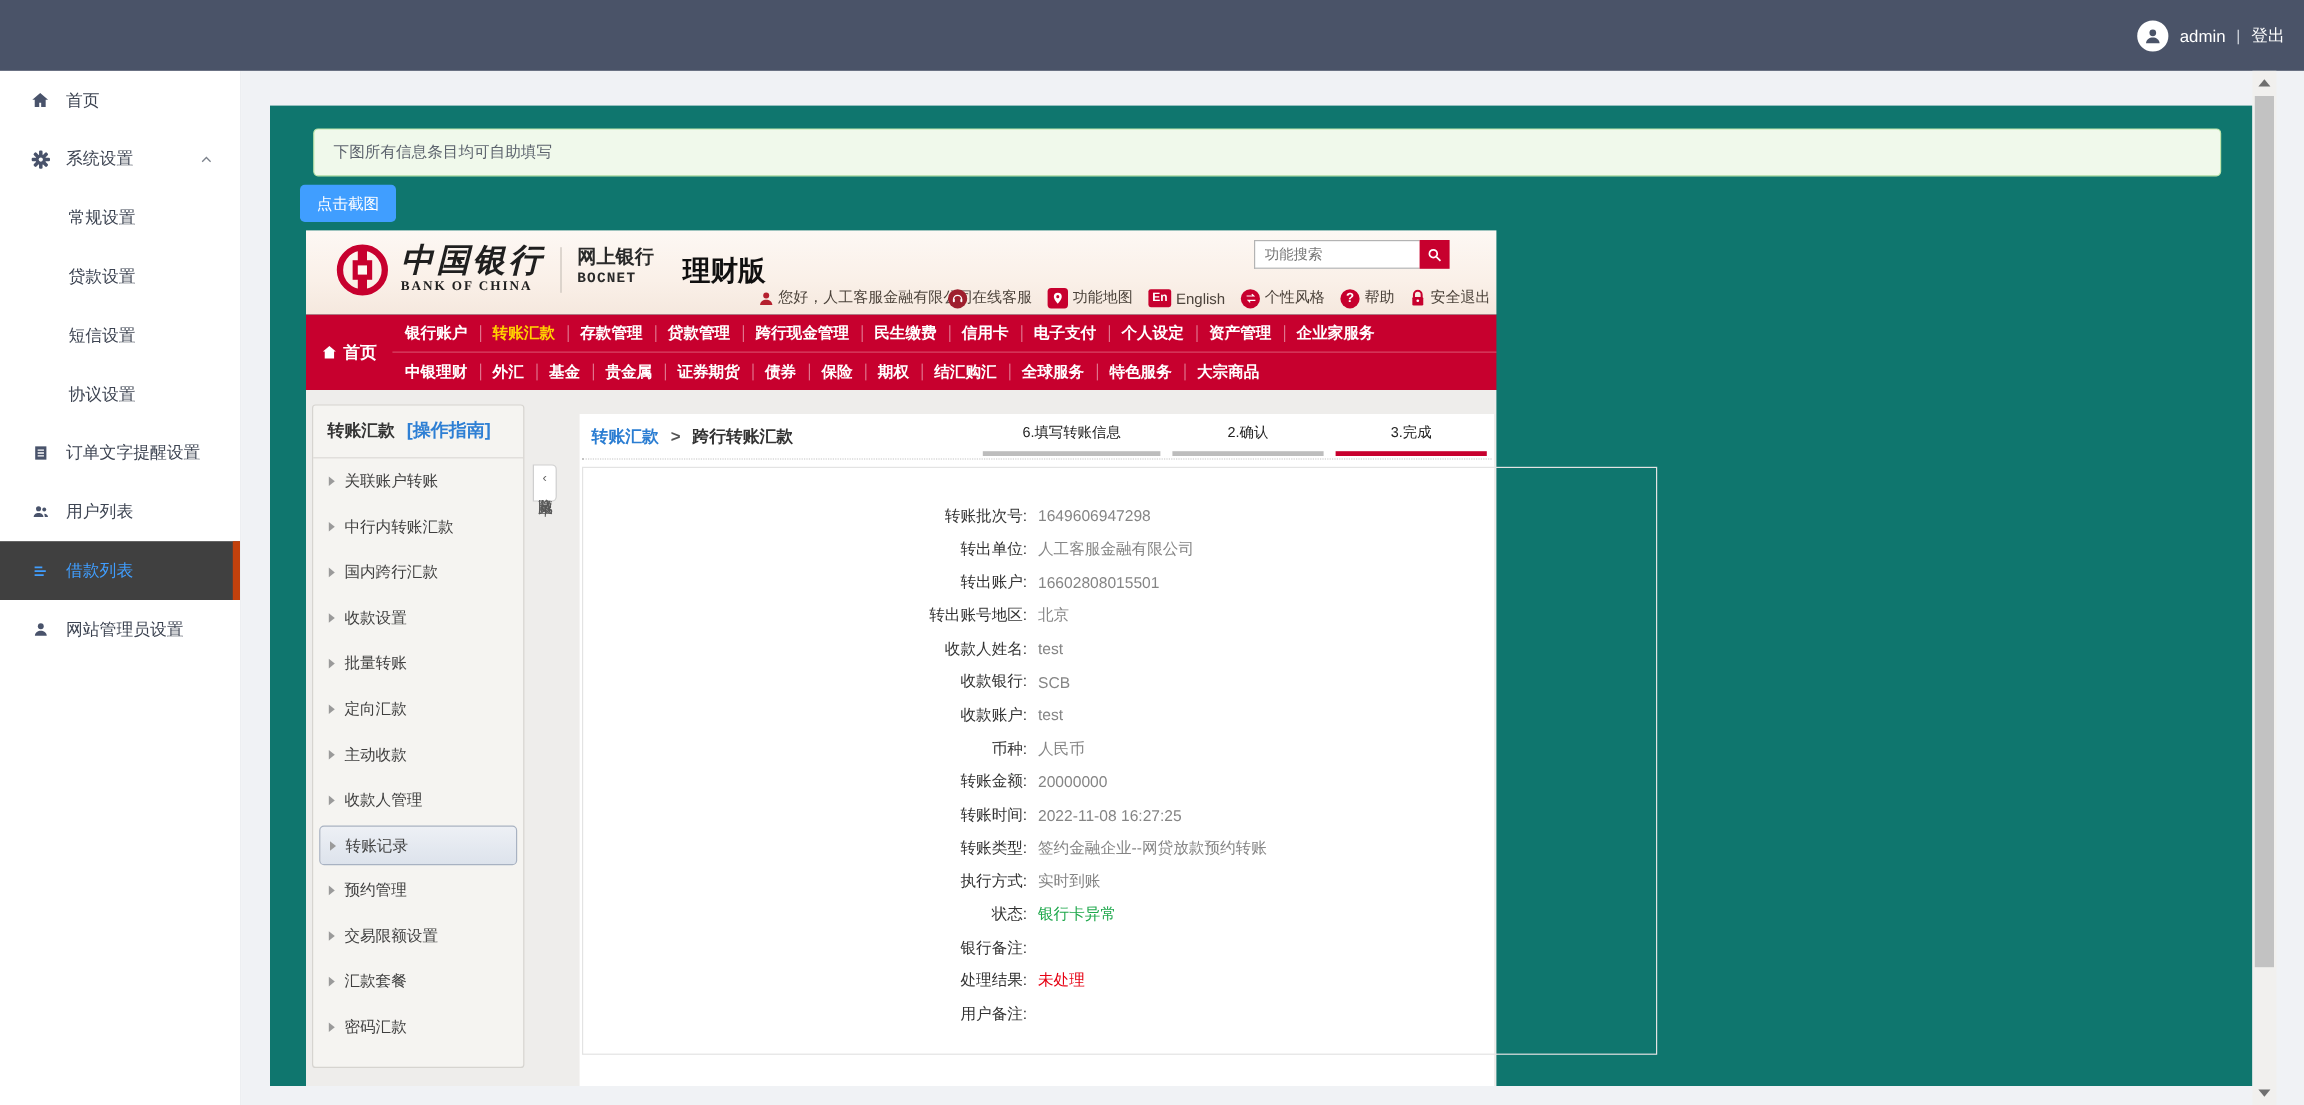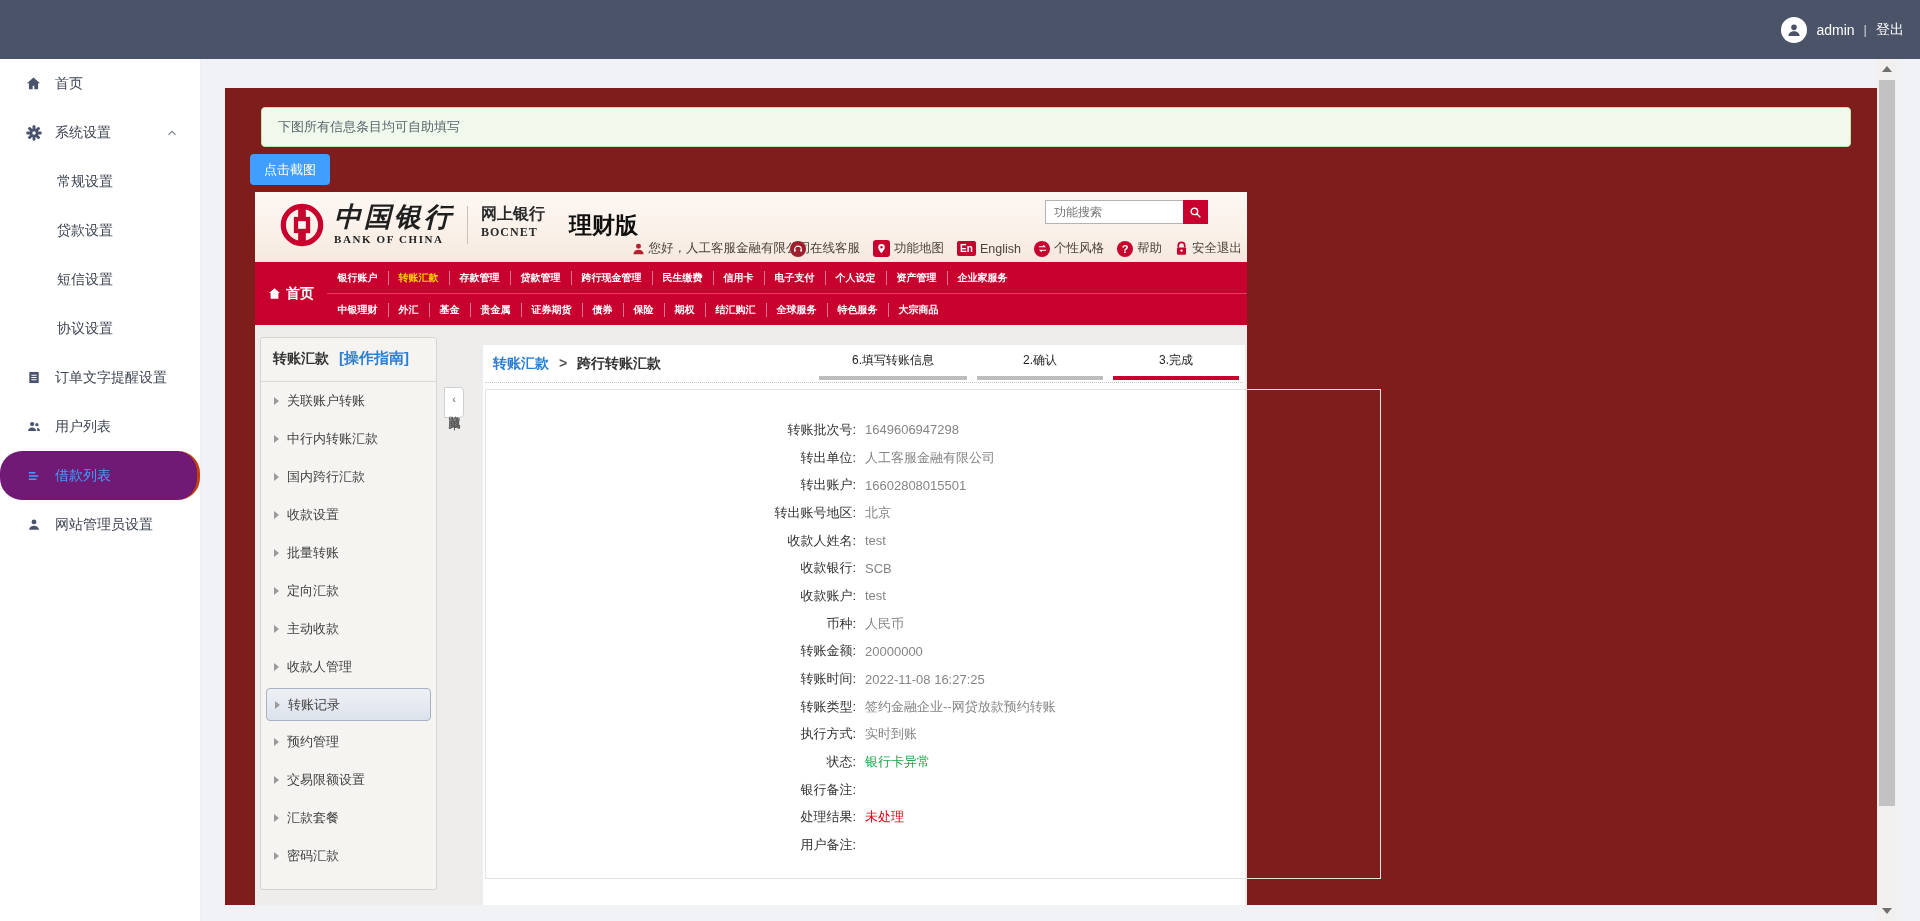--- a/index.html
+++ b/index.html
@@ -11,64 +11,64 @@
             display:flex; align-items:center; justify-content:flex-end; padding-right:16px; gap:9px; color:#fff; font-size:14px; }
   .avatar { width:26px; height:26px; border-radius:50%; background:#fff; display:flex; align-items:center; justify-content:center; cursor:pointer; }
   .topbar .sep { color:#cfd4dd; font-size:13px; }
   .topbar .logout { cursor:pointer; }
 
   
   .sidebar { position:absolute; left:0; top:59px; width:201px; bottom:0; background:#fff; z-index:7; border-right:1px solid #eceef1; }
   .side-item { height:49px; display:flex; align-items:center; padding-left:25px; gap:13px; font-size:14px; color:#3d4452; cursor:pointer; }
   .side-item .ic { width:17px; display:flex; justify-content:center; align-items:center; }
   .side-sub { padding-left:57px; }
-  .side-item.active { background:#701a75; color:#409eff; border-right:3px solid #c2410c;border-radius:22px; }
+  .side-item.active { background:#404040; color:#409eff; border-right:6px solid #c2410c; }
   .caretup { margin-left:auto; margin-right:22px; display:flex; }
 
   
   .main { position:absolute; left:201px; top:59px; right:0; bottom:0; background:#f0f2f5; }
-  .card { position:absolute; left:24px; top:29px; width:1652px; height:817px; background:#7f1d1d; }
+  .card { position:absolute; left:24px; top:29px; width:1652px; height:817px; background:#0f766e; }
 
   .alert { position:absolute; left:36px; top:19px; width:1590px; height:40px; background:#f0f9eb; border:1px solid #bfe5ac;
            border-radius:4px; display:flex; align-items:center; padding-left:16px; font-size:13px; color:#5d646e; }
   .shot-btn { position:absolute; left:25px; top:66px; width:80px; height:31px; background:#409eff; color:#fff; border:none;
               border-radius:4px; font-size:13px; cursor:pointer; }
 
   
   .bank { position:absolute; left:30px; top:104px; width:992px; height:713px; font-size:13px; }
 
   .bank-header { position:relative; height:70px; background:linear-gradient(180deg,#fdf8f4 0%,#faf0e8 60%,#f5e8de 100%); }
   .logo-wrap { position:absolute; left:24px; top:10px; display:flex; align-items:flex-start; }
   .boc-names { margin-left:9px; }
   .boc-cn { font-size:27px; font-weight:bold; color:#1f1f1f; font-family:"Liberation Serif","DejaVu Serif",serif; letter-spacing:3px; line-height:1.15; font-style:italic; }
   .boc-en { font-size:11px; color:#1f1f1f; font-family:"Liberation Serif","DejaVu Serif",serif; letter-spacing:1.6px; font-weight:bold; }
   .v-div { width:1px; height:38px; background:#c9c2ba; margin:4px 13px 0; }
   .channel { margin-top:2px; }
   .ch1 { font-size:16px; font-weight:bold; color:#2a2a2a; }
-  .ch2 { font-size:12px; letter-spacing:1px; color:#2a2a2a; font-family:Liberation Serif, serif; font-weight:bold; }
+  .ch2 { font-size:12px; letter-spacing:1px; color:#2a2a2a; font-family:Liberation Mono, monospace; font-weight:bold; }
   .edition { font-size:23px; font-weight:bold; color:#101010; margin:8px 0 0 24px; }
 
   .search { position:absolute; left:790px; top:8px; width:163px; height:24px; display:flex; }
   .search input { flex:1; border:1px solid #b3b3b3; border-right:none; padding:0 8px; font-size:12px; color:#666; background:#fff; outline:none; min-width:0; }
   .search-btn { width:25px; height:24px; background:#c7002e; display:flex; align-items:center; justify-content:center; border:none; cursor:pointer; }
 
   .top-menu { position:absolute; right:5px; bottom:5px; display:flex; align-items:center; gap:13px; font-size:12.5px; color:#4c433b; white-space:nowrap; }
   .tm-item { display:flex; align-items:center; gap:4px; cursor:pointer; }
   .tm-item.overlap { margin-left:-34px; }
   .badge-c { width:16px; height:16px; border-radius:50%; background:#c7002e; color:#fff; display:flex; align-items:center; justify-content:center; font-size:11px; font-weight:bold; }
   .badge-sq { width:17px; height:17px; border-radius:3px; background:#c7002e; display:flex; align-items:center; justify-content:center; }
   .badge-en { width:19px; height:15px; border-radius:2px; background:#c7002e; color:#fff; display:flex; align-items:center; justify-content:center; font-size:10px; font-weight:bold; }
   .badge-dk { background:#9e1f2e; }
 
   .bank-nav { height:63px; background:#c7002e; display:flex; color:#fff; font-weight:bold; }
   .nav-home { width:72px; display:flex; align-items:center; justify-content:center; gap:5px; font-size:14px; cursor:pointer; }
   .nav-col { flex:1; display:flex; flex-direction:column; }
   .nav-row { flex:1; display:flex; align-items:center; }
   .nav-row.r2 { border-top:1px solid rgba(255,225,225,.30); }
-  .nav-item { padding:0 10.5px; font-size:10px; position:relative; cursor:pointer; }
+  .nav-item { padding:0 10.5px; font-size:13px; position:relative; cursor:pointer; }
   .nav-item + .nav-item::before { content:""; position:absolute; left:0; top:50%; transform:translateY(-50%); width:1px; height:14px; background:rgba(255,255,255,.45); }
   .nav-item.gold { color:#ffd100; }
 
   .bank-body { position:relative; height:580px; background:#eeedeb; }
 
   .bank-side { position:absolute; left:5px; top:12px; width:177px; height:553px; background:#f5f4f1; border:1px solid #d6d4d0; border-radius:3px; }
   .bs-title { height:44px; padding:11px 12px 0; font-size:14px; border-bottom:1px solid #dcdad6; }
   .bs-title b { color:#333; }
   .bs-title .guide { color:#2e7fd4; font-size:15px; margin-left:6px; font-weight:bold; cursor:pointer; }
   .bs-item { height:38px; display:flex; align-items:center; padding-left:13px; gap:8px; font-size:13px; color:#3f3f3f; cursor:pointer; }

